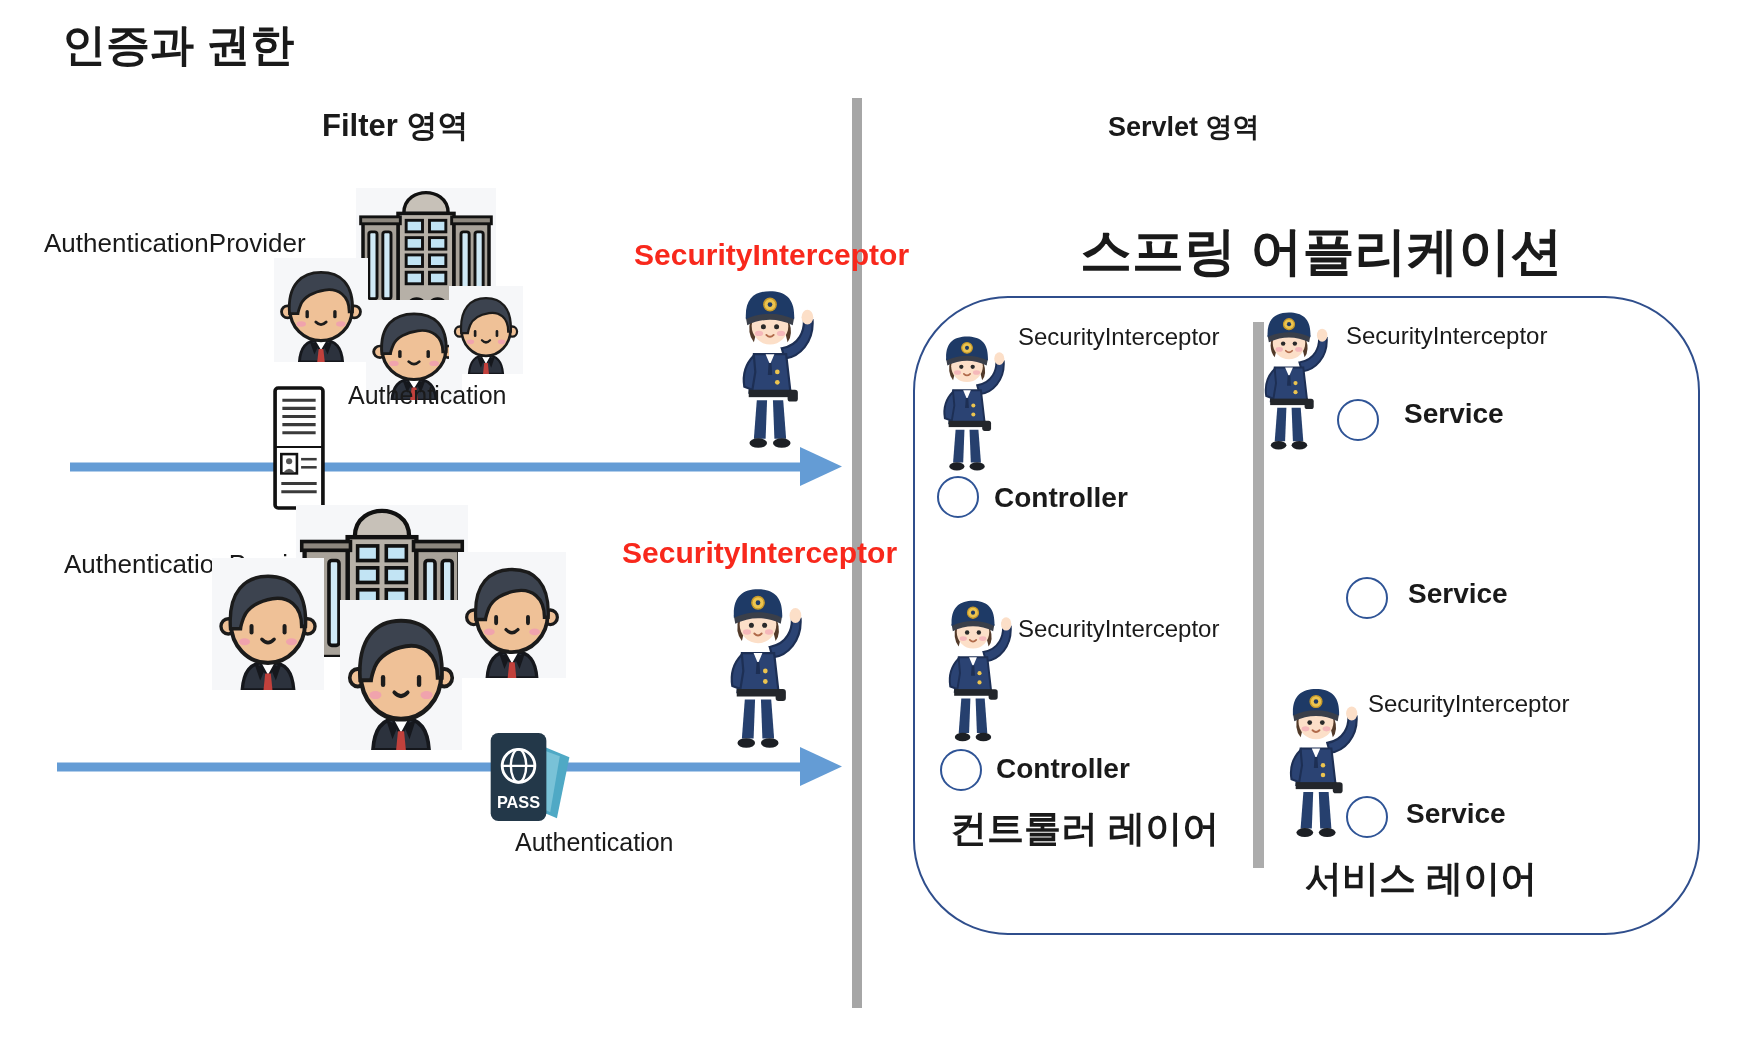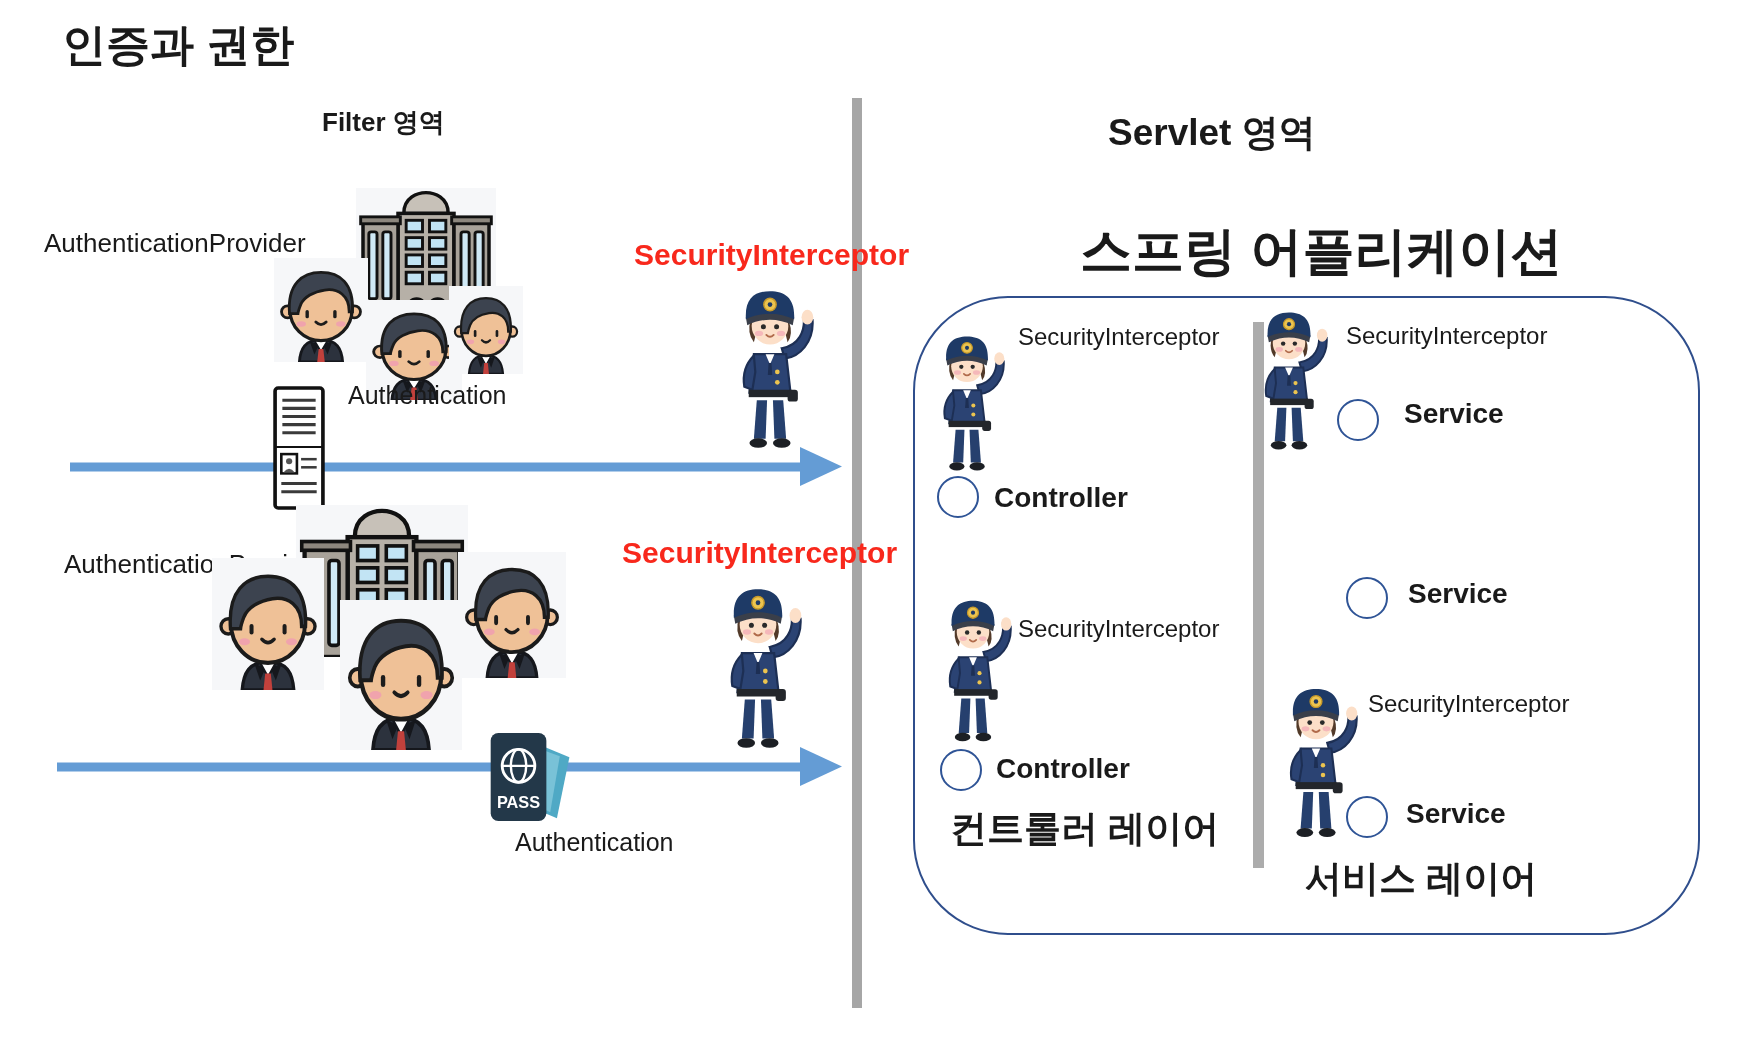--- a/index.html
+++ b/index.html
@@ -91,22 +91,22 @@
         <rect x="82" y="25" width="34" height="6" fill="#8d877e" stroke="#111" stroke-width="2.5"></rect>
         <rect x="11" y="38" width="7" height="58" rx="2" fill="#cfe9f6" stroke="#111" stroke-width="2.5"></rect>
         <rect x="23" y="38" width="7" height="58" rx="2" fill="#cfe9f6" stroke="#111" stroke-width="2.5"></rect>
         <rect x="90" y="38" width="7" height="58" rx="2" fill="#cfe9f6" stroke="#111" stroke-width="2.5"></rect>
         <rect x="102" y="38" width="7" height="58" rx="2" fill="#cfe9f6" stroke="#111" stroke-width="2.5"></rect>
       </g>
     </defs>
   </svg>
 
   <div class="t semi" style="left:62px;top:20px;font-size:44px;">인증과 권한</div>
-  <div class="t semi" style="left:322px;top:108px;font-size:26px;">Filter 영역</div>
-  <div class="t semi" style="left:1108px;top:112px;font-size:37px;">Servlet 영역</div>
+  <div class="t semi" style="left:322px;top:108px;font-size:31px;">Filter 영역</div>
+  <div class="t semi" style="left:1108px;top:112px;font-size:27px;">Servlet 영역</div>
 
   <div class="divider" style="left:852px;top:98px;width:10px;height:910px;"></div>
   <div class="divider" style="left:1253px;top:322px;width:11px;height:546px;background:#ACACAC;"></div>
 
   <svg class="abs" style="left:70px;top:447px;" width="772" height="39" viewBox="0 0 772 39">
     <rect x="0" y="15.5" width="732" height="9" fill="#649CD5"></rect>
     <polygon points="730,0 772,19.5 730,39" fill="#649CD5"></polygon>
   </svg>
   <svg class="abs" style="left:57px;top:747px;" width="785" height="39" viewBox="0 0 785 39">
     <rect x="0" y="15.5" width="745" height="9" fill="#649CD5"></rect>

